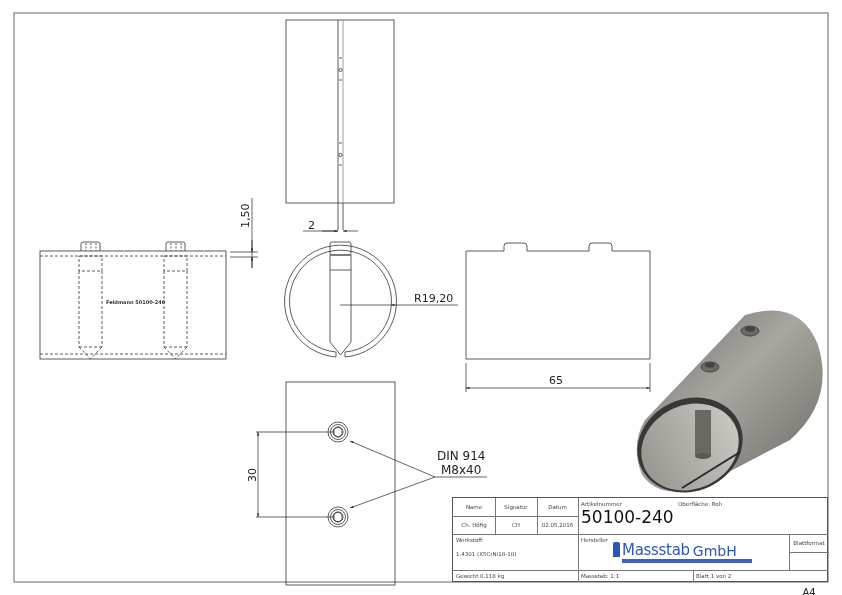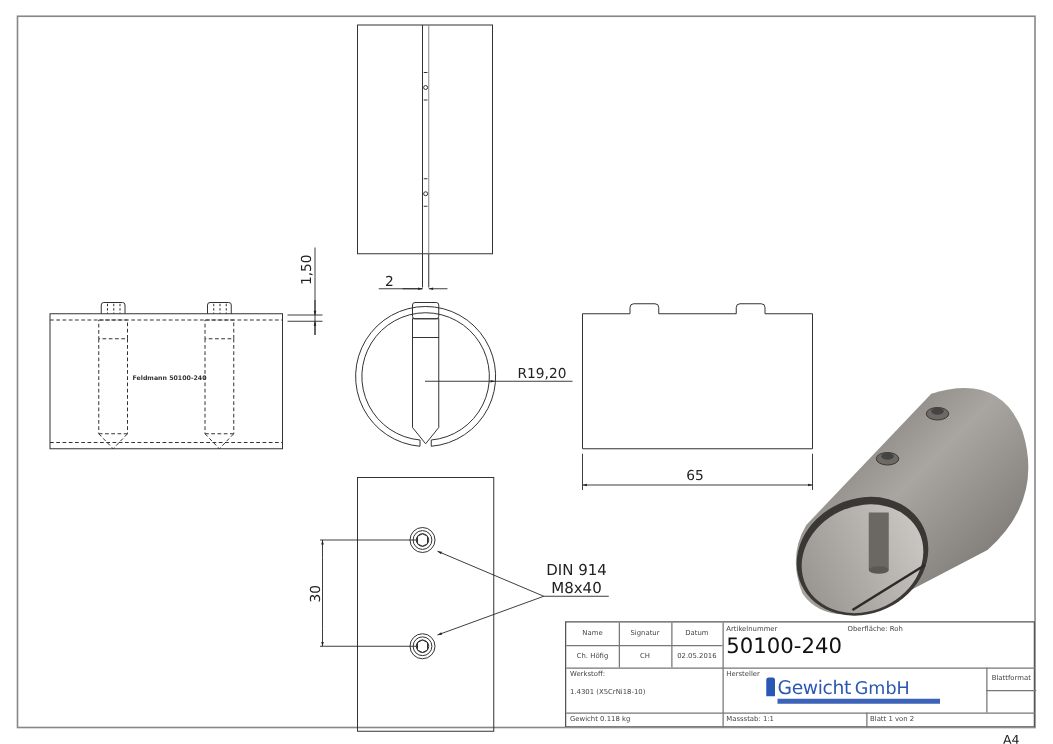--- a/index.html
+++ b/index.html
@@ -191,21 +191,21 @@
     <div class="art">50100-240</div>
     <div class="cell" style="left:100px;top:3px;">Oberfläche: Roh</div>
   </div>
 
   <div class="cell" style="left:3px;top:39px;">Werkstoff:</div>
   <div class="cell" style="left:3px;top:53px;">1.4301 (X5CrNi18-10)</div>
 
   <div class="cell" style="left:128px;top:39px;">Hersteller</div>
   <div class="logo" style="left:160px;top:44px;">
     <span style="display:inline-block;width:7px;height:15px;background:#2b57b4;margin-right:2px;border-radius:2px 2px 0 0;"></span>
-    <span class="logo-text">Gewicht</span>
+    <span class="logo-text">Massstab</span>
     <span class="logo-gmbh">GmbH</span>
   </div>
   <div class="logo-bar" style="left:169px;top:61px;width:130px;"></div>
 
   <div class="cell c" style="left:336px;top:42px;width:40px;">Blattformat</div>
   <div class="cell c a4" style="left:336px;top:57px;width:40px;margin-top:32px;">A4</div>
 
   <div class="cell" style="left:3px;top:75px;">Gewicht 0.118 kg</div>
   <div class="cell" style="left:128px;top:75px;">Massstab: 1:1</div>
   <div class="cell" style="left:243px;top:75px;">Blatt 1 von 2</div>

